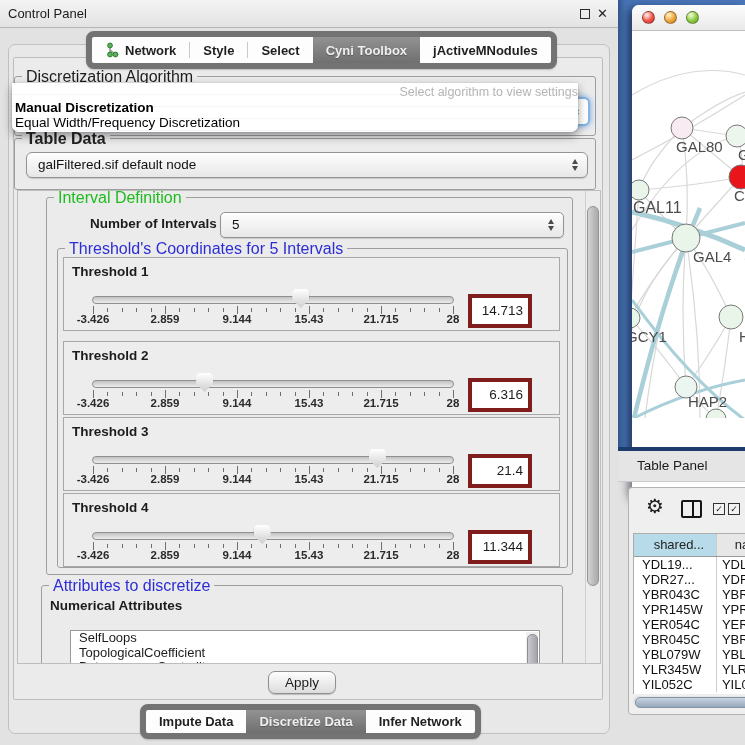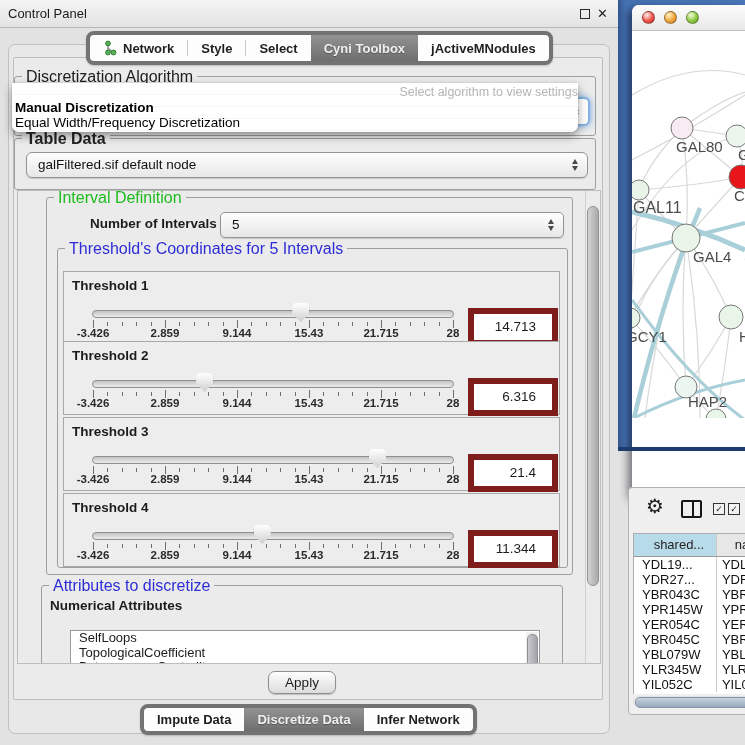--- a/index.html
+++ b/index.html
@@ -13,21 +13,21 @@
                  border-bottom:1px solid #b6b6b6;}
   #left-title{left:8px;top:0;line-height:27px;font-size:13px;color:#1b1b1b;}
   #float-icon{left:580px;top:9px;width:8px;height:8px;border:1.5px solid #2b2b2b;background:transparent;}
   #close-icon{left:597px;top:0px;line-height:27px;font-size:13px;font-weight:700;color:#222;}
 
   
   #panelA{left:8px;top:44px;width:600px;height:688px;background:#e8e8e8;border:1px solid #c0c0c0;border-radius:7px;}
   #panelB{left:13px;top:57px;width:588px;height:641px;background:#ebebeb;border:1px solid #bdbdbd;border-radius:2px;}
 
   
-  .tabbar{display:flex;align-items:stretch;background:#fdfdfd;border:4px solid #737373;border-radius:8px;
+  .tabbar{display:flex;align-items:stretch;background:#fdfdfd;border:6px solid #737373;border-radius:8px;
           box-shadow:0 1px 2px rgba(0,0,0,.2);overflow:hidden;z-index:30;}
   #top-tab-bar{left:86px;top:31px;height:26px;}
   #bottom-tab-bar{left:140px;top:704px;height:23px;z-index:40;}
   .tab{display:flex;align-items:center;padding:0 13px;font-size:13px;font-weight:600;color:#1f1f1f;cursor:default;white-space:nowrap;}
   .tab.selected{background:linear-gradient(#929292,#6f6f6f);color:#efefef;text-shadow:0 1px 1px rgba(0,0,0,.3);}
   .tab-divider{width:1px;background:#c9c9c9;margin:5px 0;}
   .tab .ticon{margin-right:6px;display:inline-flex;}
 
   
   .group{position:absolute;border:1px solid #9e9e9e;border-radius:3px;}
@@ -75,22 +75,22 @@
   .thr-thumb{position:absolute;top:31px;width:17px;height:19px;
              background:linear-gradient(#ffffff,#cfcfcf);
              clip-path:polygon(0% 16%,16% 0%,84% 0%,100% 16%,100% 55%,50% 100%,0% 55%);
              filter:drop-shadow(0 0 1px rgba(0,0,0,.6));}
   .thr-ticks{position:absolute;left:29px;top:48px;width:360px;height:10px;}
   .tick{position:absolute;width:1px;background:#6e6e6e;}
   .tick.minor{height:4px;top:2px;}
   .tick.major{height:8px;top:0;}
   .thr-ticklabels{position:absolute;left:29px;top:55px;width:360px;height:14px;}
   .ticklabel{position:absolute;transform:translateX(-50%);font-size:11.5px;font-weight:700;color:#2a2a2a;white-space:nowrap;}
-  .thr-value{position:absolute;left:404px;top:36px;width:46px;height:18px;background:#fff;border:6px solid #7f1d1d;
-             font-size:13.5px;text-align:right;padding:4px 16px;line-height:18px;}
+  .thr-value{position:absolute;left:404px;top:36px;width:46px;height:18px;background:#fff;border:4px solid #7f1d1d;
+             font-size:13.5px;text-align:right;padding:4px 5px;line-height:18px;}
 
   #attr-group{left:23px;top:394px;width:520px;height:90px;border:1px solid #9e9e9e;border-radius:3px;}
   #attr-sub{left:8px;top:12px;font-size:13.5px;font-weight:700;}
   #attr-list{left:28px;top:32px;width:468px;height:70px;background:#fff;border:1px solid #9a9a9a;overflow:hidden;margin-top:12px;}
   .attr-item{padding-left:8px;font-size:13px;line-height:14.5px;white-space:nowrap;}
   #attr-vscroll{position:absolute;right:1px;top:1px;width:12px;bottom:1px;background:#f0f0f0;}
   #attr-vthumb{position:absolute;left:1px;top:2px;width:9px;height:42px;border:1px solid #8f8f93;border-radius:5px;
                background:linear-gradient(90deg,#c9c9cf,#a3a3ab);}
 
   #apply-btn{left:268px;top:671px;width:66px;height:21px;border:1px solid #8f8f8f;border-radius:7px;
@@ -216,21 +216,21 @@
       <div class="combo abs" id="count-spinner">
         <span class="combo-text">5</span>
         <span class="spin-arrows">
             <span class="arr-up"></span>
             <span class="arr-down"></span>
           </span>
       </div>
       <div class="abs" id="thr-group">
         <div class="group-title gt-blue">Threshold's Coordinates for 5 Intervals</div>
         <div id="threshold-boxes">
-            <div class="thr-box" style="top: 22px;">
+            <div class="thr-box" style="top: 8px;">
               <div class="thr-label">Threshold 1</div>
               <div class="thr-track"></div>
               <div class="thr-thumb" style="left: 228.291px;"></div>
               <div class="thr-ticks">
                 <div class="tick major" style="left: 0px;"></div>
                 <div class="tick minor" style="left: 14.4px;"></div>
                 <div class="tick minor" style="left: 28.8px;"></div>
                 <div class="tick minor" style="left: 43.2px;"></div>
                 <div class="tick minor" style="left: 57.6px;"></div>
                 <div class="tick major" style="left: 72px;"></div>
@@ -482,20 +482,23 @@
           <text x="734" y="201" font-size="15" fill="#4c4c4c" font-family="&quot;Liberation Sans&quot;,&quot;DejaVu Sans&quot;,sans-serif">C</text>
           <text x="693" y="262" font-size="15" fill="#4c4c4c" font-family="&quot;Liberation Sans&quot;,&quot;DejaVu Sans&quot;,sans-serif">GAL4</text>
           <text x="626" y="342" font-size="15" fill="#4c4c4c" font-family="&quot;Liberation Sans&quot;,&quot;DejaVu Sans&quot;,sans-serif">GCY1</text>
           <text x="739" y="342" font-size="15" fill="#4c4c4c" font-family="&quot;Liberation Sans&quot;,&quot;DejaVu Sans&quot;,sans-serif">H</text>
           <text x="688" y="407" font-size="15" fill="#4c4c4c" font-family="&quot;Liberation Sans&quot;,&quot;DejaVu Sans&quot;,sans-serif">HAP2</text>
         </svg>
     </div>
   </div>
   <div class="abs" id="net-divider"></div>
 
+  <div class="abs" id="tp-header">
+    <div class="abs" id="tp-title">Table Panel</div>
+  </div>
   <div class="abs" id="tp-container">
     <div class="abs" id="tp-gear">⚙</div>
     <div class="abs" id="tp-spliticon"></div>
     <div class="tp-check" id="tp-check1">✓</div>
     <div class="tp-check" id="tp-check2">✓</div>
     <div id="tp-table">
       <div class="tp-hrow" id="tp-headrow">
           <div class="tp-hcell tp-c1 selected">shared...</div>
           <div class="tp-hcell tp-c2">na...</div>
         </div>

